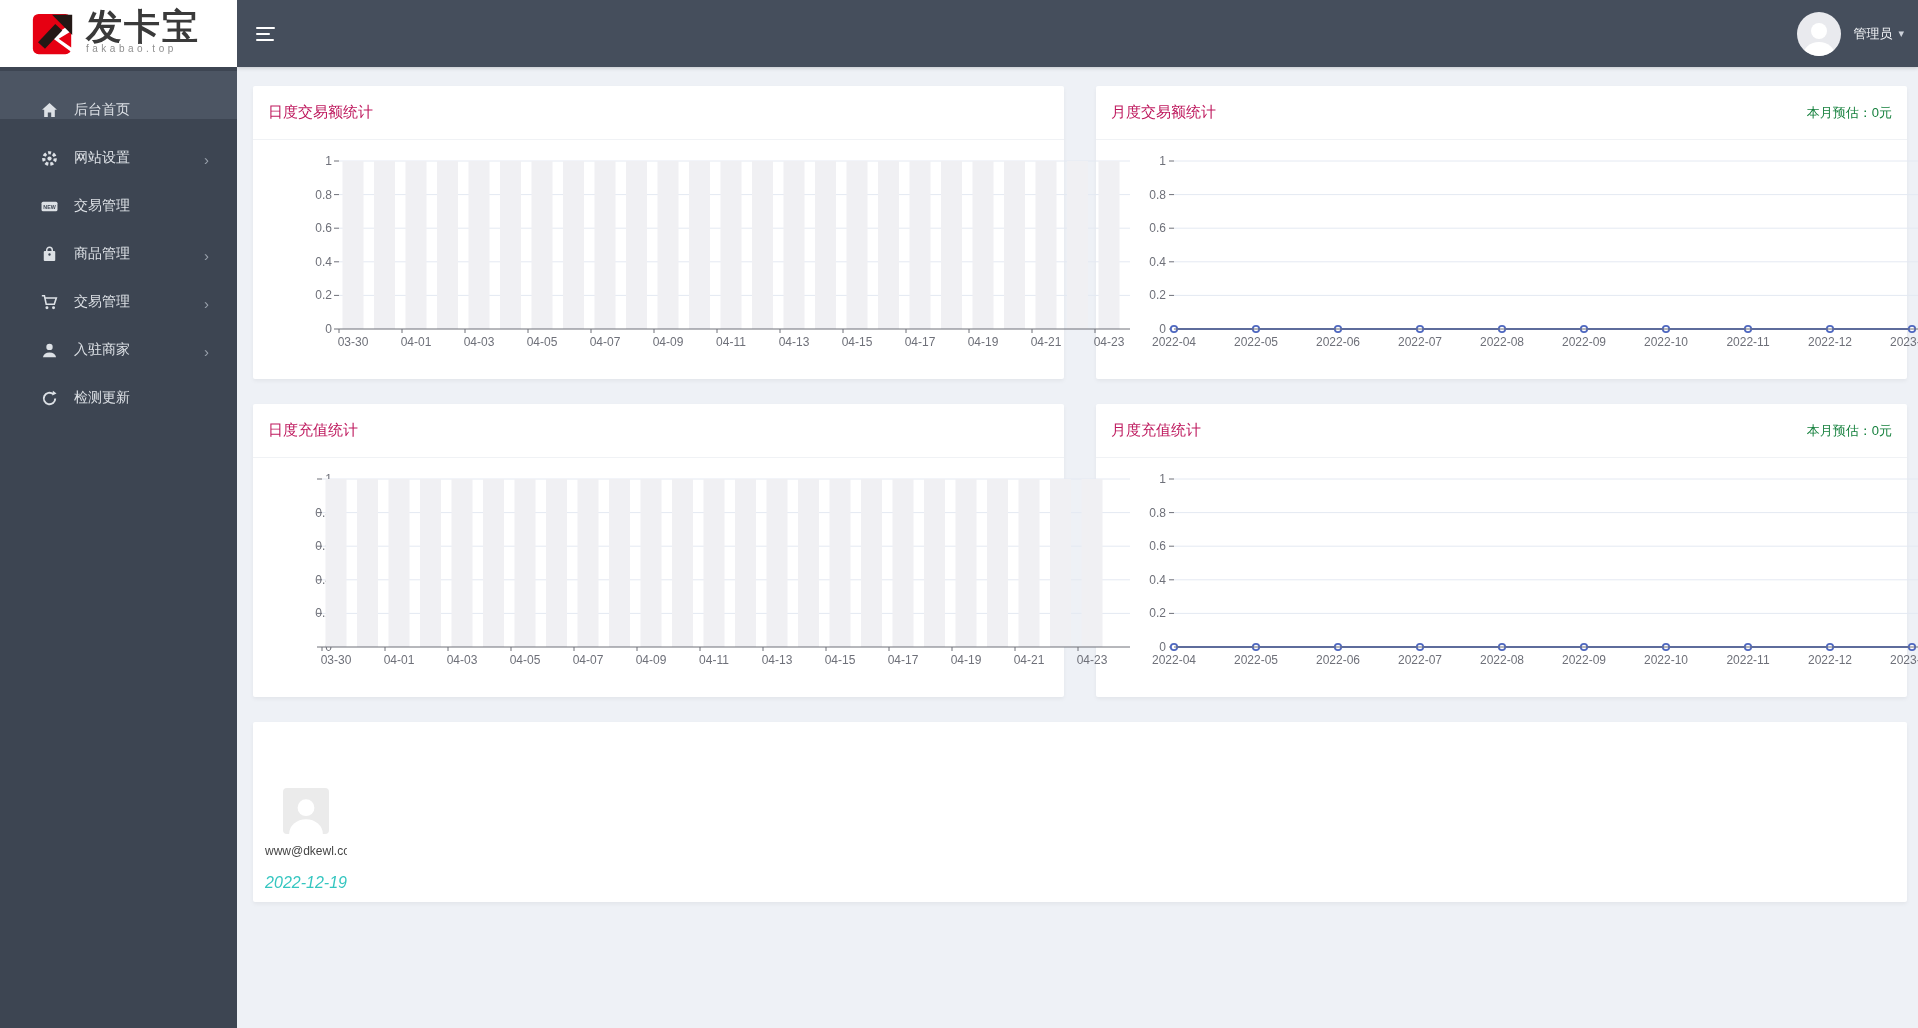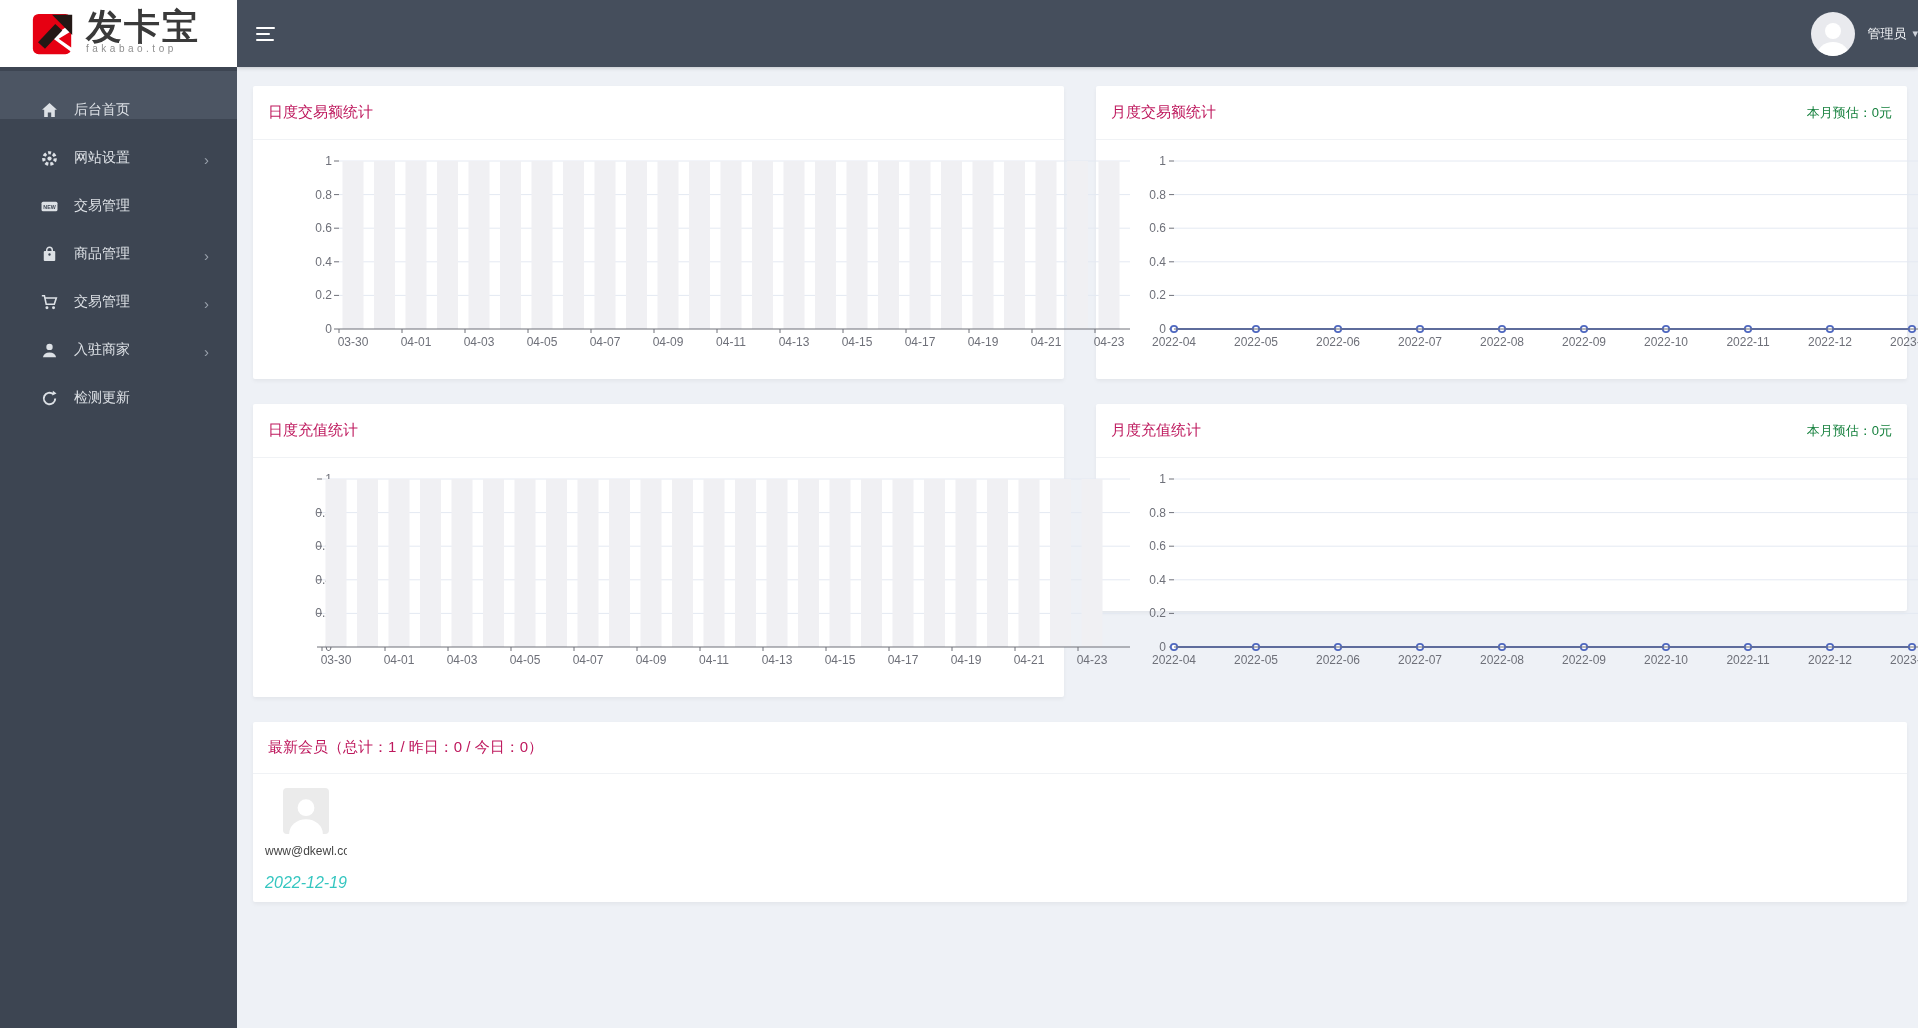--- a/index.html
+++ b/index.html
@@ -15,21 +15,21 @@
     position:absolute; left:237px; top:0; right:0; height:67px;
     background:var(--header-bg,#454e5c);
     box-shadow:0 1px 4px rgba(0,0,0,.18);
     display:flex; align-items:center; z-index:4;
   }
   .hamburger { margin-left:19px; width:20px; cursor:pointer; }
   .hamburger span { display:block; height:2px; background:#fff; margin:4px 0; border-radius:1px; }
   .hamburger span:nth-child(1){width:19px;}
   .hamburger span:nth-child(2){width:14px;}
   .hamburger span:nth-child(3){width:18px;}
-  .header-right { margin-left:auto; display:flex; align-items:center; cursor:pointer; }
+  .header-right { margin-left:auto; margin-right:14px; display:flex; align-items:center; cursor:pointer; }
   .header-avatar {
     width:44px; height:44px; border-radius:50%; background:#e9eaee; overflow:hidden;
     display:flex; align-items:flex-end; justify-content:center;
   }
   .header-user { color:#f2f4f7; font-size:13px; margin-left:12px; }
   .header-caret { color:#cdd2da; font-size:11px; margin-left:6px; }
 
   
   .sidebar {
     position:absolute; left:0; top:0; width:237px; height:1028px;
@@ -200,21 +200,21 @@
     <span class="card-badge">本月预估：0元</span>
   </div>
 </div>
 
 <div class="card" style="left:253px; top:404px; width:811px; height:293px;">
   <div class="card-hd">
     <span class="card-title">日度充值统计</span>
   </div>
 </div>
 
-<div class="card" style="left:1096px; top:404px; width:811px; height:207px;">
+<div class="card" style="left:1096px; top:404px; width:811px; height:293px;">
   <div class="card-hd">
     <span class="card-title">月度充值统计</span>
     <span class="card-badge">本月预估：0元</span>
   </div>
 </div>
 
 <svg class="chart" style="left:300px; top:140px;" width="835" height="230">
     <line x1="39" y1="21" x2="830" y2="21" stroke="#e4e9f2" stroke-width="1"></line>
     <line x1="34" y1="21" x2="39" y2="21" stroke="#6e7079" stroke-width="1"></line>
     <text x="32" y="25" text-anchor="end" font-size="12" fill="#6e7079">1</text>
@@ -453,23 +453,20 @@
     <circle cx="382" cy="189" r="3.2" fill="#ffffff" stroke="#4f68c0" stroke-width="1.8"></circle>
     <circle cx="464" cy="189" r="3.2" fill="#ffffff" stroke="#4f68c0" stroke-width="1.8"></circle>
     <circle cx="546" cy="189" r="3.2" fill="#ffffff" stroke="#4f68c0" stroke-width="1.8"></circle>
     <circle cx="628" cy="189" r="3.2" fill="#ffffff" stroke="#4f68c0" stroke-width="1.8"></circle>
     <circle cx="710" cy="189" r="3.2" fill="#ffffff" stroke="#4f68c0" stroke-width="1.8"></circle>
     <circle cx="792" cy="189" r="3.2" fill="#ffffff" stroke="#4f68c0" stroke-width="1.8"></circle>
     <line x1="54" y1="189" x2="826" y2="189" stroke="#6e7079" stroke-width="1"></line>
   </svg>
 
 <div class="card" style="left:253px; top:722px; width:1654px; height:180px;">
-  <div class="card-hd" style="height:52px;">
-    <span class="card-title">最新会员（总计：1 / 昨日：0 / 今日：0）</span>
-  </div>
   <div class="member">
     <div class="member-avatar">
       <svg width="38" height="40" viewBox="0 0 34 38">
         <circle cx="17" cy="13" r="8" fill="#ffffff"></circle>
         <path d="M1 38 a16 14 0 0 1 32 0 z" fill="#ffffff"></path>
       </svg>
     </div>
     <div class="member-email">www@dkewl.com</div>
     <div class="member-date">2022-12-19</div>
   </div>

